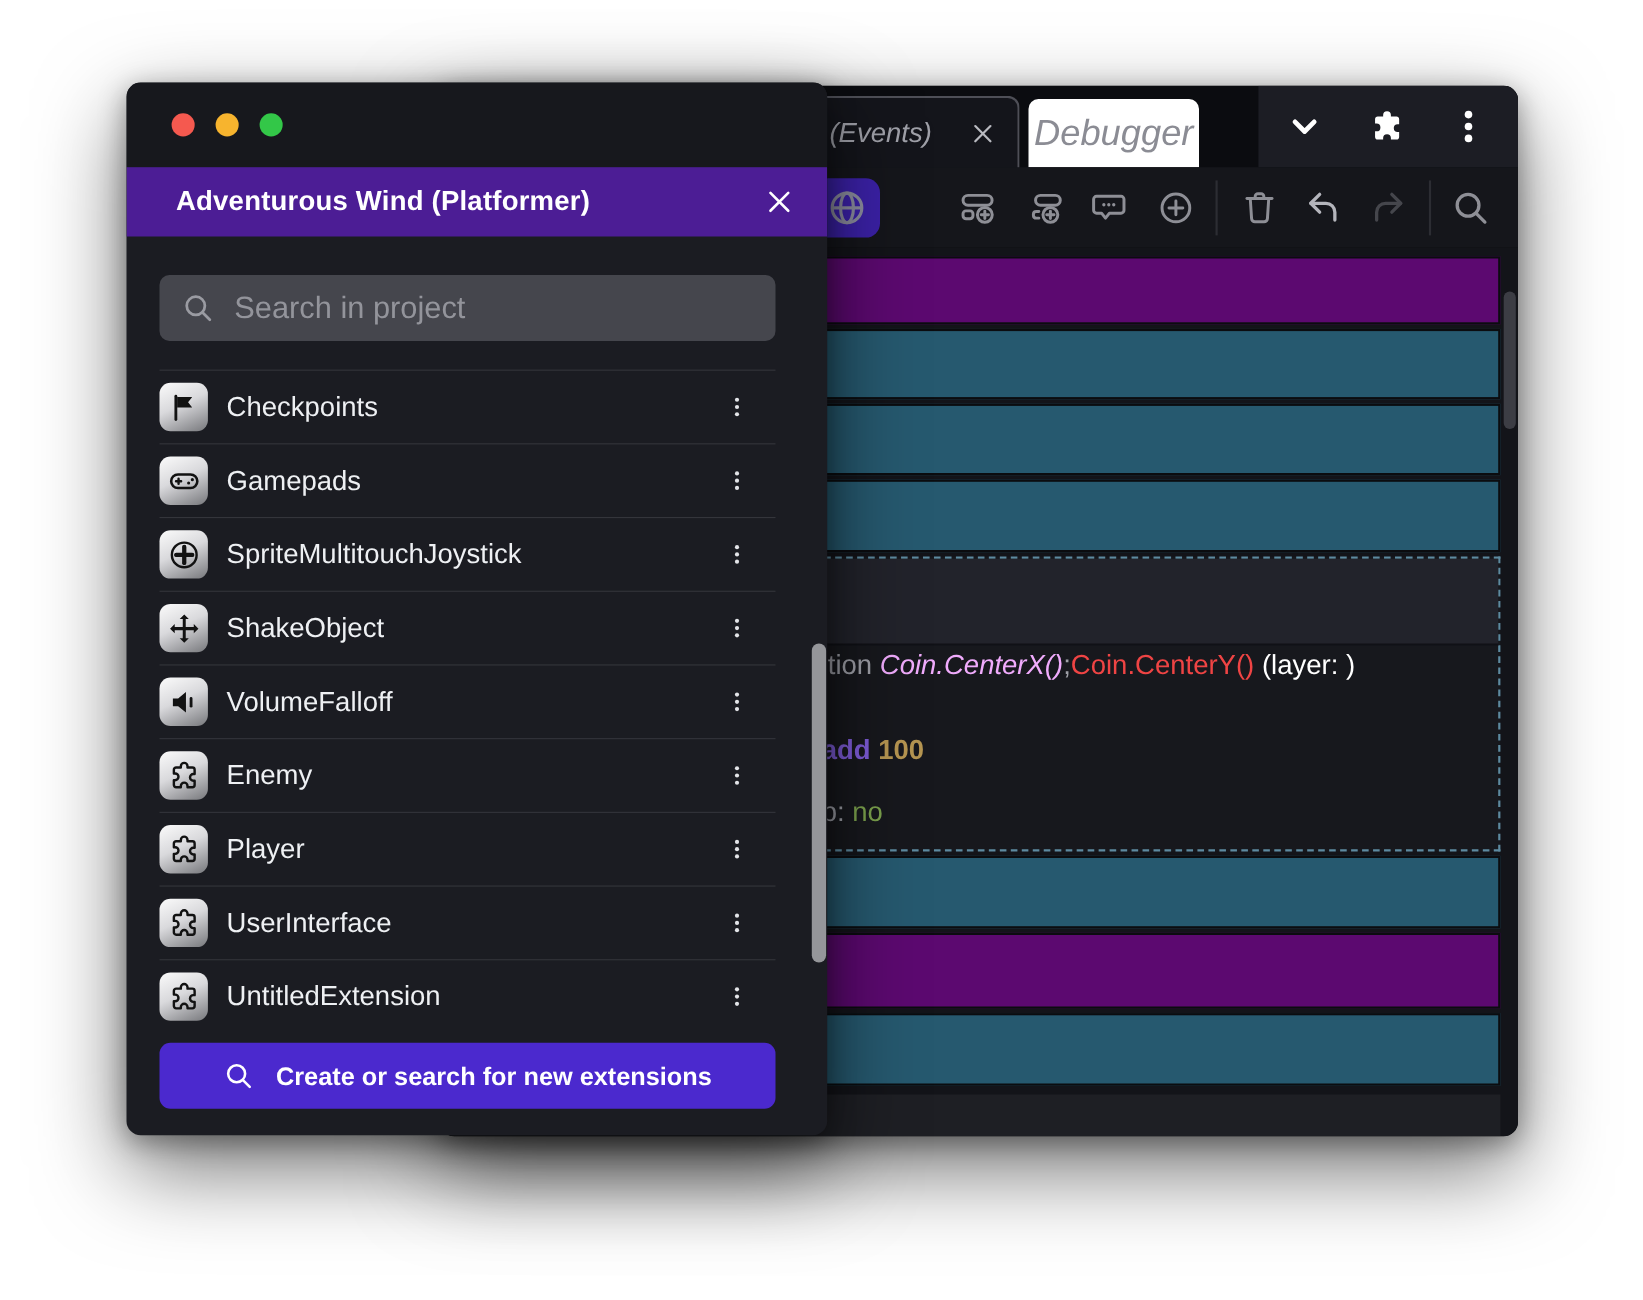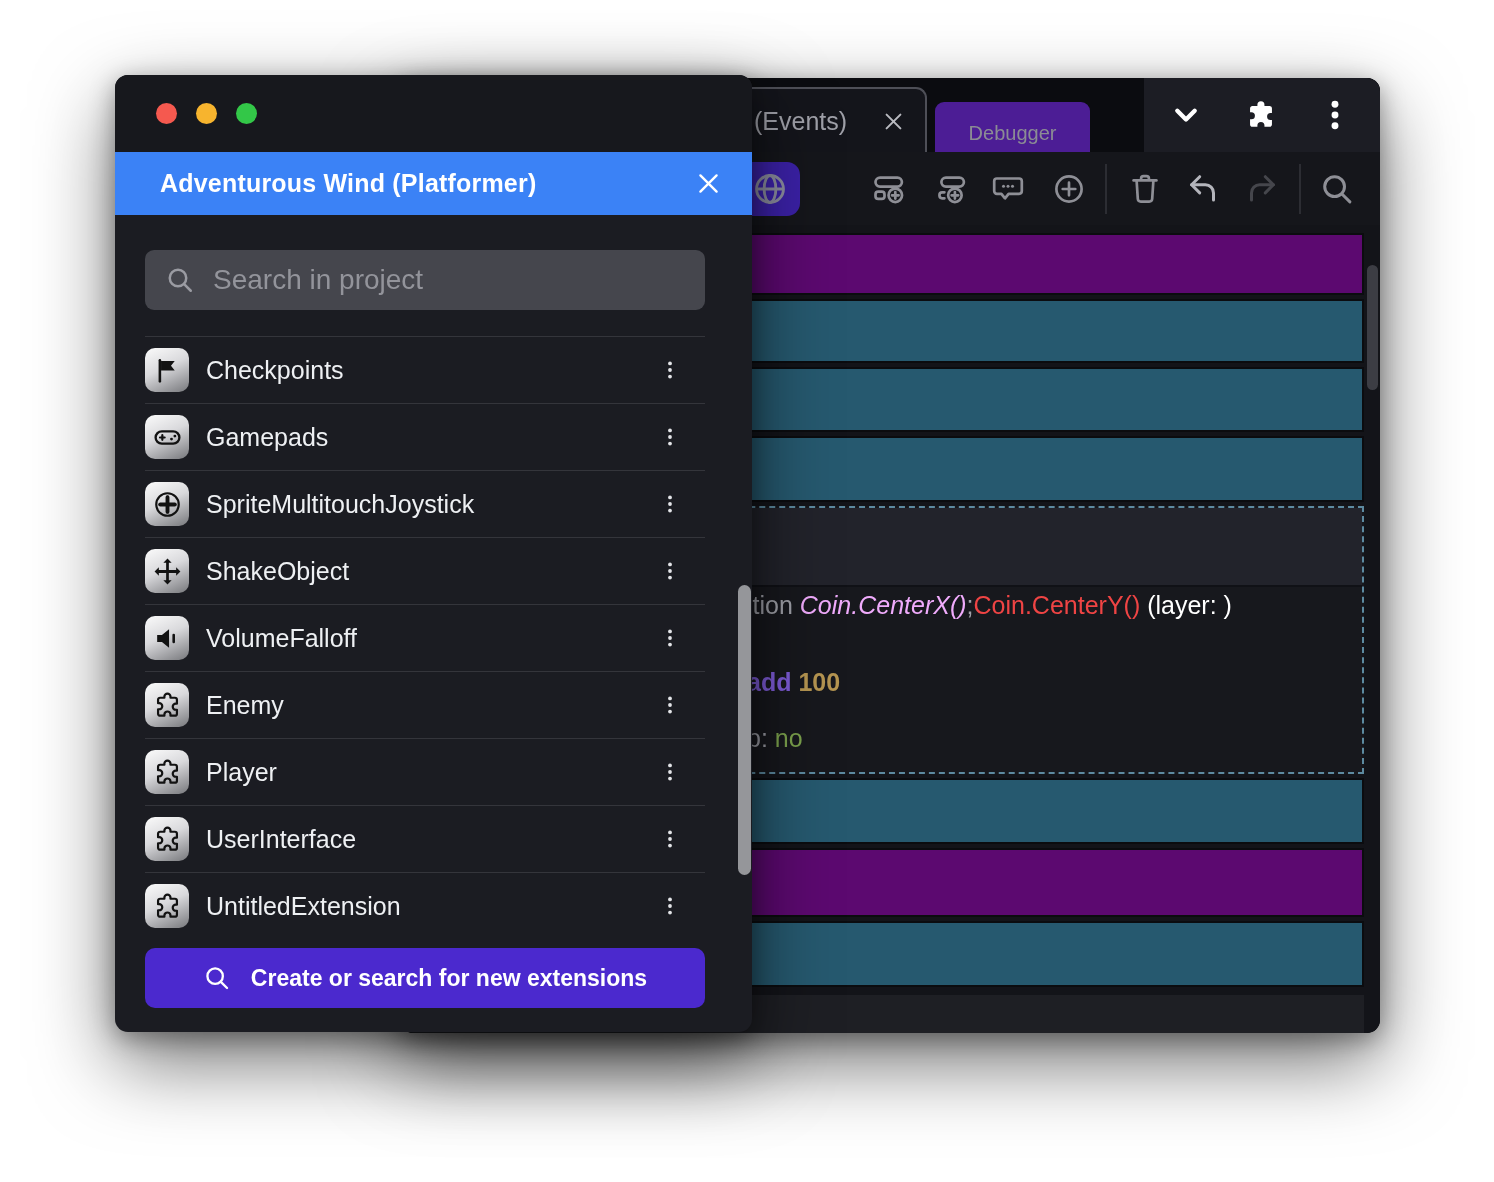--- a/index.html
+++ b/index.html
@@ -10,32 +10,32 @@
   svg{display:block;}
   .icon24{width:100%;height:100%;}
 
   
   .main-window{
     position:absolute;left:400px;top:78px;width:980px;height:955px;
     background:#0c0d11;border-radius:13px;
     box-shadow:0 30px 80px rgba(0,0,0,.55), 0 6px 24px rgba(0,0,0,.35);
     overflow:hidden;
   }
-  .tabbar{position:absolute;top:0;left:0;right:0;height:74px;background:#0b0c10;}
+  .tabbar{position:absolute;top:0;left:0;right:0;height:74px;background:#0b0c10;font-style:italic;}
   .tab-events{
     position:absolute;left:180px;top:9px;width:347px;height:66px;box-sizing:border-box;
     background:#14151b;border:2px solid #4e4f57;border-bottom:none;
     border-radius:11px 11px 0 0;color:#9fa0a8;font-size:25px;
     display:flex;align-items:center;justify-content:space-between;
     padding:0 20px 0 172px;cursor:default;
   }
   .tab-close{width:23px;height:23px;color:#b9bac0;}
   .tab-debugger{
-    position:absolute;left:535px;top:24px;width:155px;height:62px;
-    background:#4c1d95;border-radius:9px 9px 0 0;color:#8b8c94;font-size:20px;
+    position:absolute;left:535px;top:12px;width:155px;height:62px;
+    background:#ffffff;border-radius:9px 9px 0 0;color:#8b8c94;font-size:33px;
     display:flex;align-items:center;justify-content:center;
   }
   .tabbar-right{
     position:absolute;right:0;top:0;width:236px;height:74px;background:#1c1d24;
     border-top-right-radius:13px;display:flex;align-items:center;
     justify-content:space-between;padding:0 27px 0 24px;box-sizing:border-box;
   }
   .tbr-icon{width:36px;height:36px;color:#ffffff;}
 
   .toolbar{position:absolute;top:74px;left:0;right:0;height:73px;background:#15161b;}
@@ -81,21 +81,21 @@
     box-shadow:0 30px 80px rgba(0,0,0,.55), 0 6px 24px rgba(0,0,0,.35);
     overflow:hidden;
   }
   .panel-titlebar{
     height:77px;background:#17181d;display:flex;align-items:center;
     padding-left:41px;gap:19px;
   }
   .light{width:21px;height:21px;border-radius:50%;}
   .light.red{background:#f5594f;} .light.yellow{background:#f7b42e;} .light.green{background:#33c748;}
   .panel-header{
-    height:63px;background:#3b82f6;display:flex;align-items:center;
+    height:63px;background:#4c1d95;display:flex;align-items:center;
     justify-content:space-between;padding:0 30px 0 45px;
   }
   .panel-title{color:#ffffff;font-size:25px;font-weight:bold;letter-spacing:.2px;}
   .panel-close{width:27px;height:27px;color:#ffffff;}
   .search-box{
     position:absolute;left:30px;top:175px;width:560px;height:60px;box-sizing:border-box;
     background:#45464d;border-radius:9px;display:flex;align-items:center;
     padding:0 20px;gap:16px;
   }
   .search-box svg{width:30px;height:30px;color:#9a9ba2;flex:none;}

